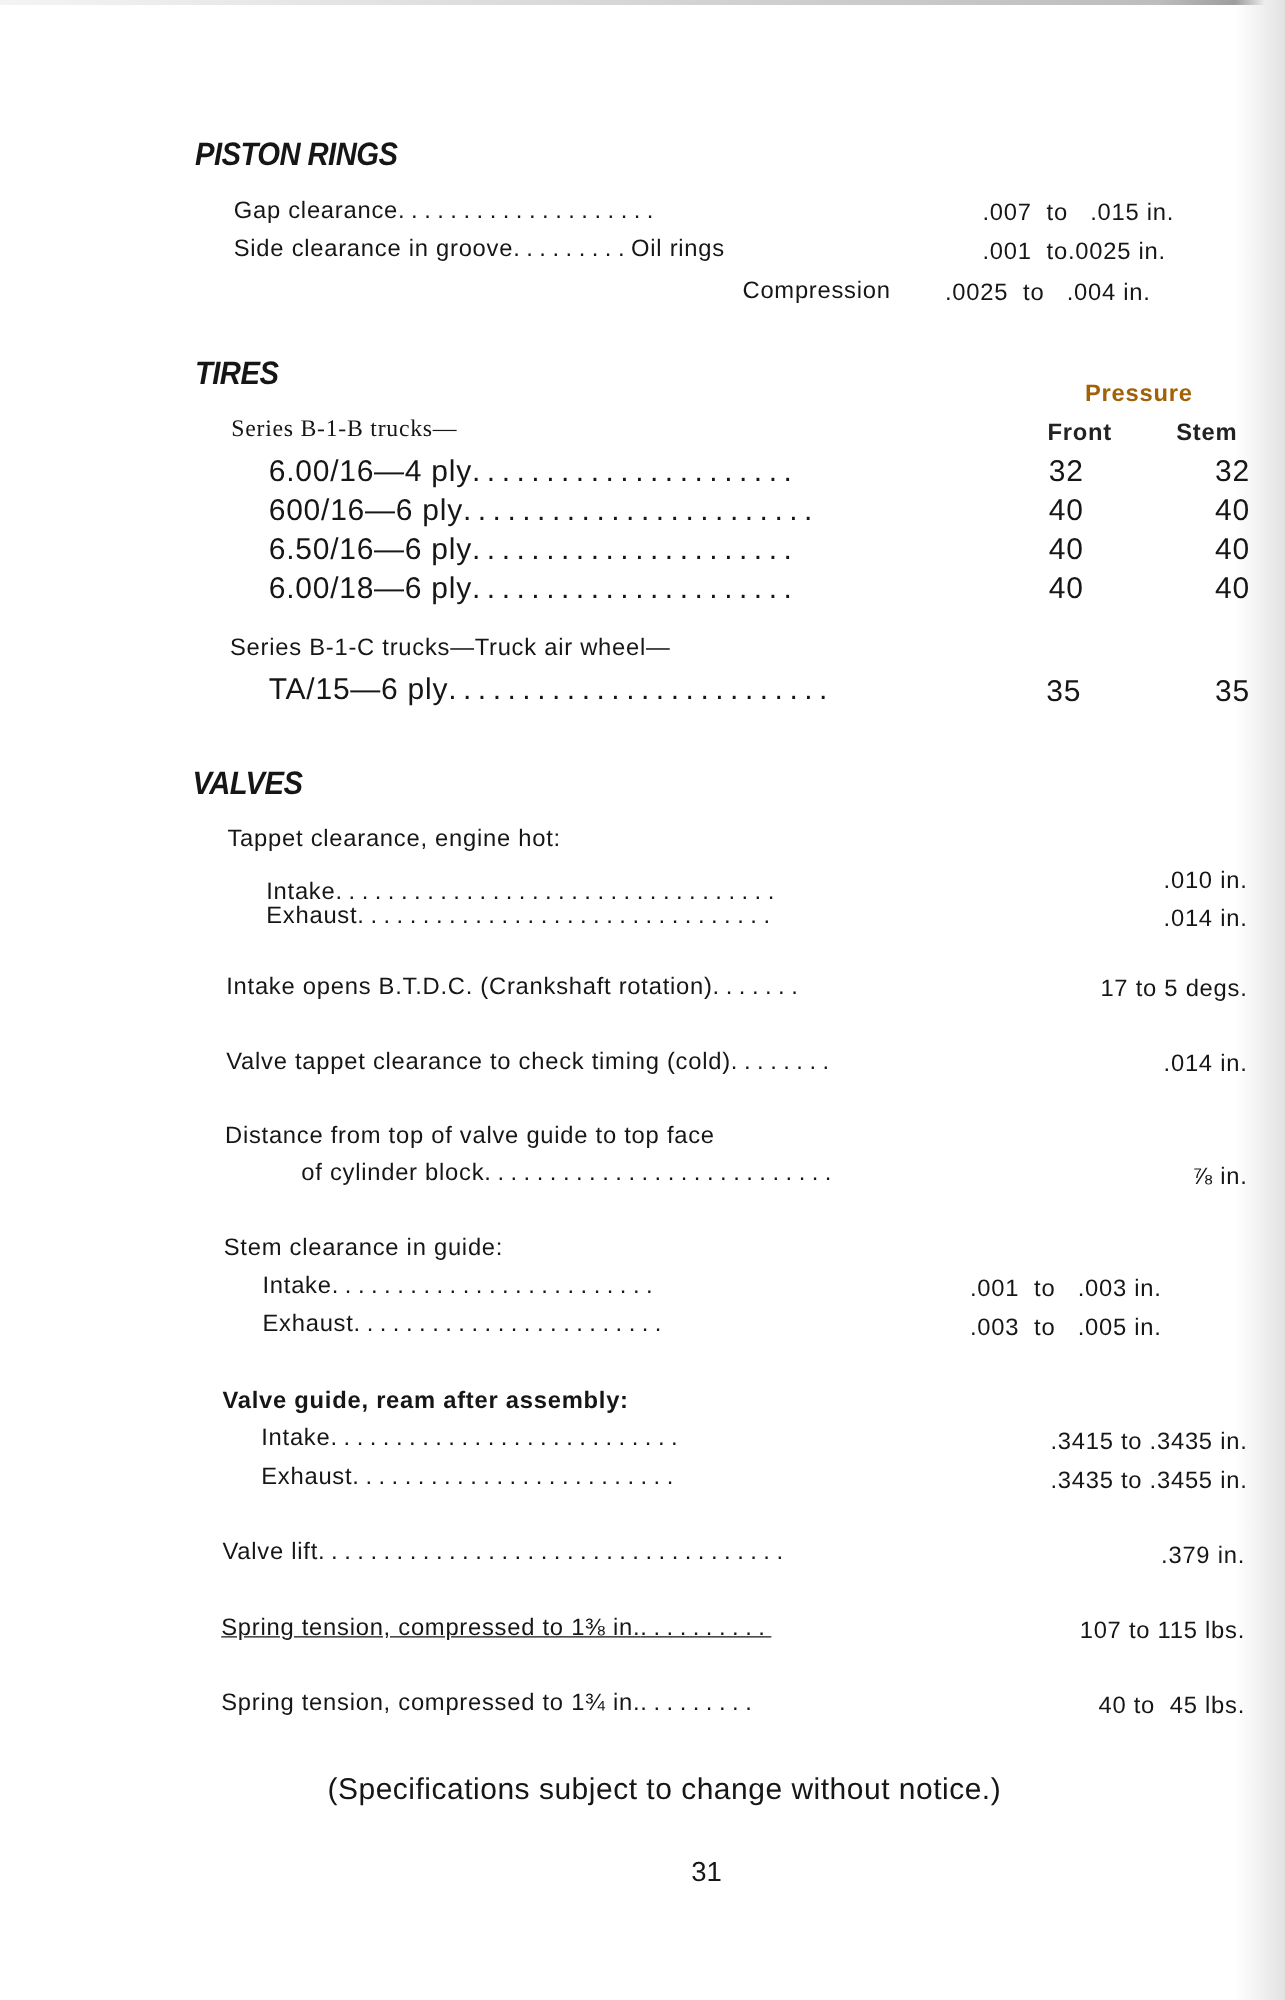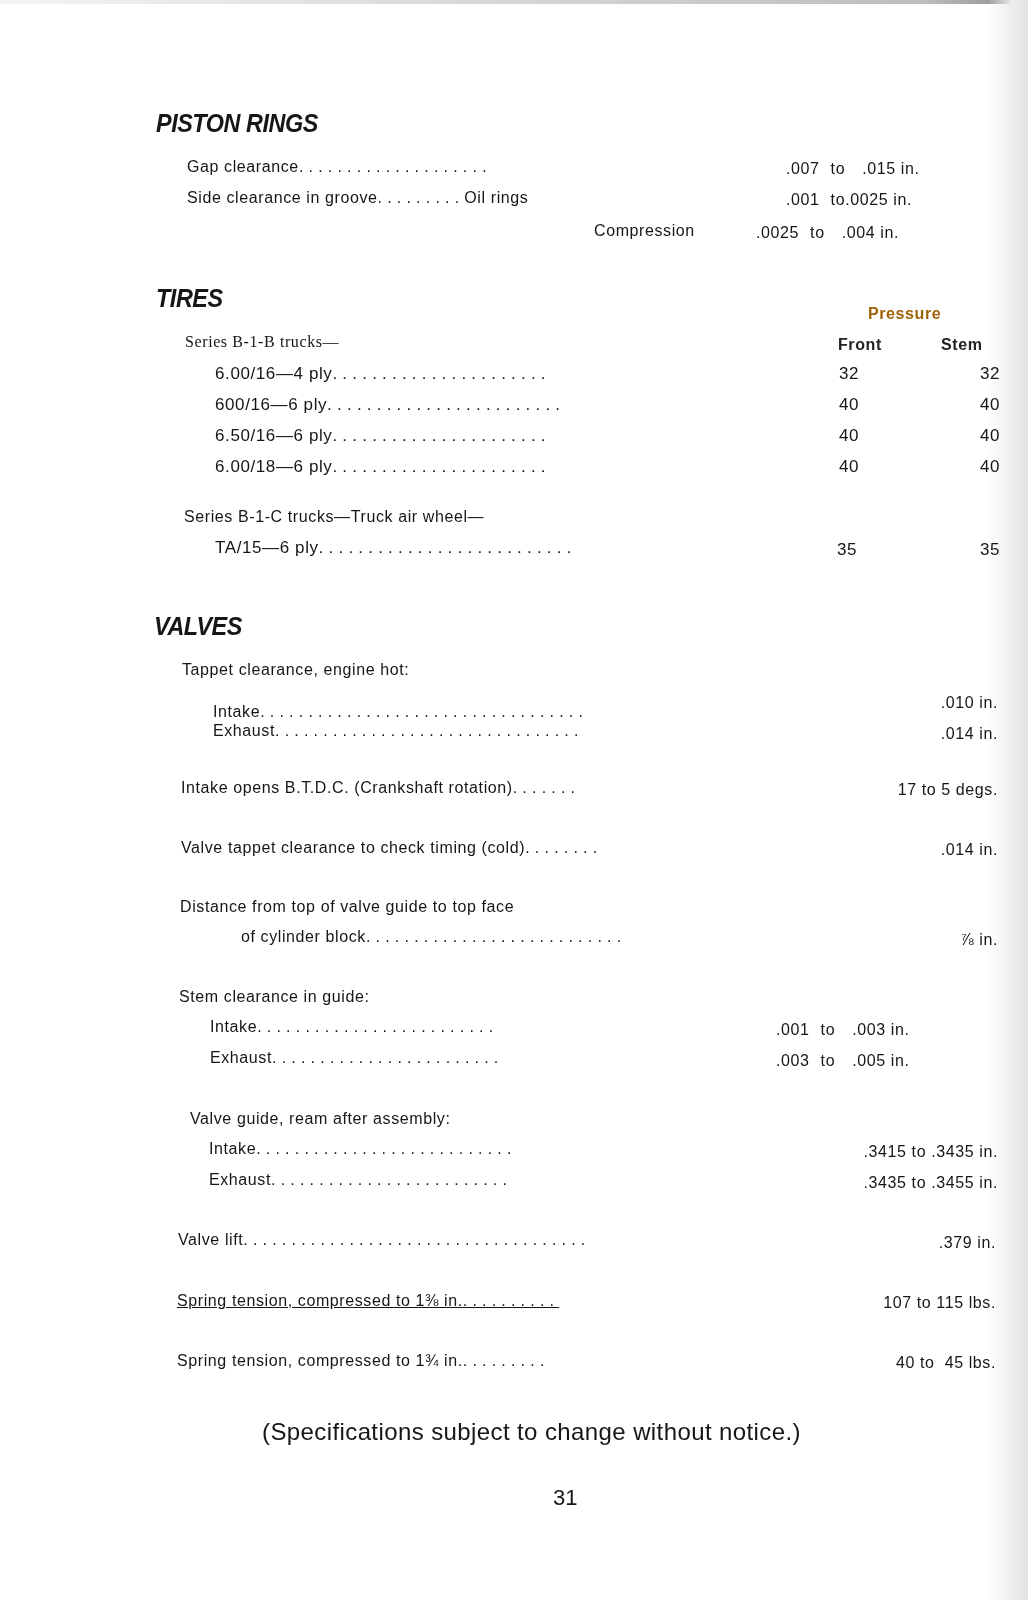--- a/index.html
+++ b/index.html
@@ -15,24 +15,24 @@
     }
     .page-edge-top {
       position: absolute; top: 0; left: 0; width: 1028px; height: 4px;
       background: linear-gradient(to right, #f4f4f4, #bdbdbd 90%, #8a8a8a);
     }
     .abs { position: absolute; white-space: nowrap; }
     .heading {
       font-weight: bold; font-style: italic; font-size: 26px; letter-spacing: -0.5px;
       transform: scaleX(0.9); transform-origin: left top;
     }
-    .txt { font-size: 16px; letter-spacing: 0.6px; }
+    .txt { font-size: 19px; letter-spacing: 0.6px; }
     .dots { letter-spacing: 5.2px; }
     .right { text-align: right; }
-    .num-col { font-size: 17px; }
+    .num-col { font-size: 24px; }
     .footnote { font-size: 24px; letter-spacing: 0.4px; }
     .page-number { font-size: 22px; }
   </style>
 </head>
 <body>
 
 <div class="page-edge-top"></div>
 <div class="page-edge-right"></div>
 
 <div class="abs heading" style="left:156px; top:108px;">PISTON RINGS</div>
@@ -113,21 +113,21 @@
   <span style="margin-left:6px;">to</span>
   <span style="margin-left:12px;">.003 in.</span>
 </div>
 <div class="abs txt" style="left:210px; top:1049px;"><span>Exhaust</span><span class="dots">........................</span></div>
 <div class="abs txt" style="left:776px; top:1052px;">
   <span>.003</span>
   <span style="margin-left:6px;">to</span>
   <span style="margin-left:12px;">.005 in.</span>
 </div>
 
-<div class="abs txt" style="left:190px; top:1110px;">Valve guide, ream after assembly:</div>
+<div class="abs txt" style="left:178px; top:1110px;font-weight:bold;">Valve guide, ream after assembly:</div>
 <div class="abs txt" style="left:209px; top:1140px;"><span>Intake</span><span class="dots">...........................</span></div>
 <div class="abs txt right" style="left:740px; width:258px; top:1143px;">.3415 to .3435 in.</div>
 <div class="abs txt" style="left:209px; top:1171px;text-align:right;"><span>Exhaust</span><span class="dots">.........................</span></div>
 <div class="abs txt right" style="left:740px; width:258px; top:1174px;">.3435 to .3455 in.</div>
 
 <div class="abs txt" style="left:178px; top:1231px;"><span>Valve lift</span><span class="dots">....................................</span></div>
 <div class="abs txt right" style="left:860px; width:136px; top:1234px;">.379 in.</div>
 
 <div class="abs txt" style="left:177px; top:1292px;text-decoration:underline;"><span>Spring tension, compressed to 1⅜ in.</span><span class="dots">..........</span></div>
 <div class="abs txt right" style="left:760px; width:236px; top:1294px;">107 to 115 lbs.</div>

